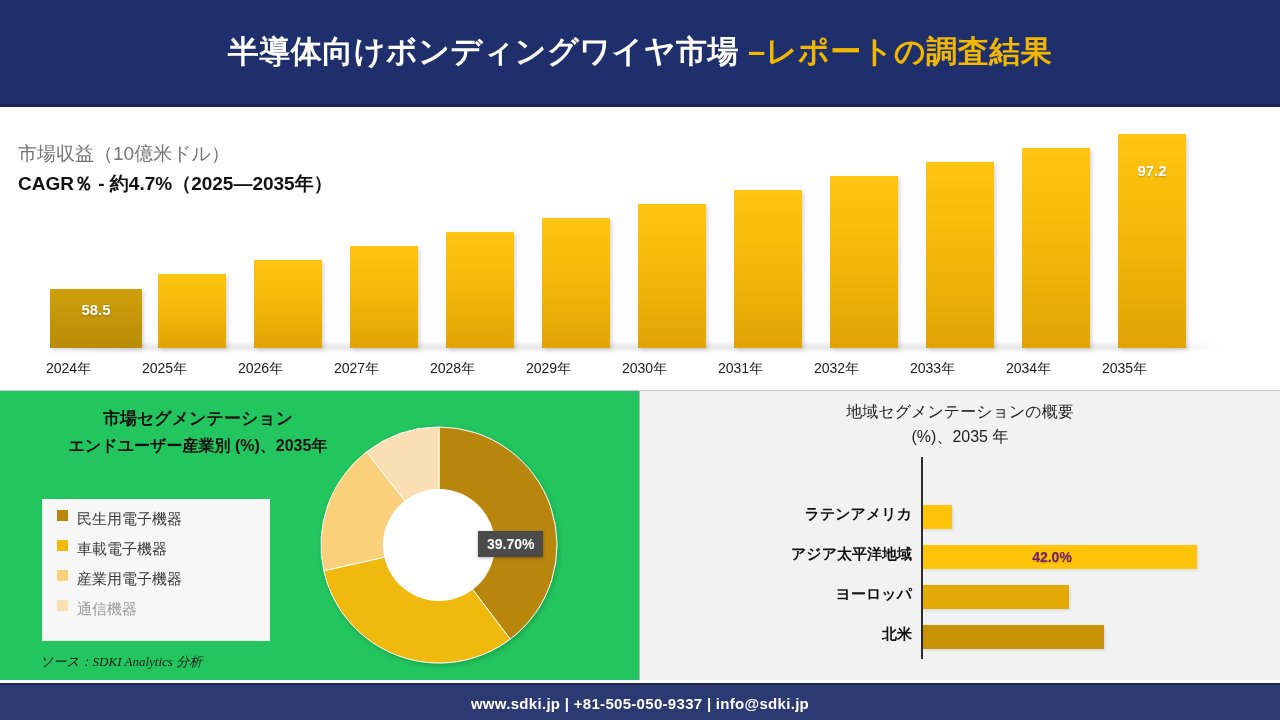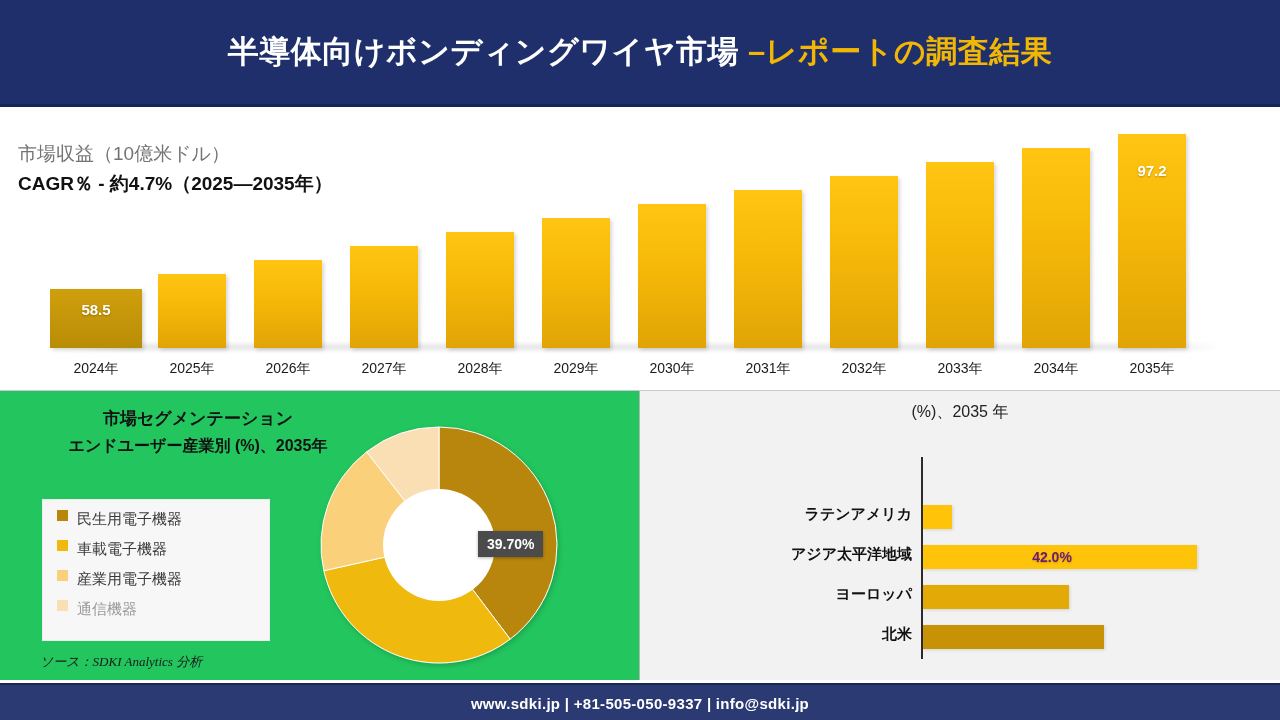--- a/index.html
+++ b/index.html
@@ -46,21 +46,21 @@
   .bar.first{
     background:linear-gradient(180deg,#cfa00c 0%,#c39509 55%,#b98c06 100%);
   }
   .bar .val{
     position:absolute;left:0;right:0;top:28px;text-align:center;
     font-size:15px;font-weight:bold;color:#ffffff;
     text-shadow:0 1px 2px rgba(0,0,0,.25);
   }
   .bar .val.low{top:auto;bottom:30px;}
   .xlabel{
-    position:absolute;bottom:12px;width:100px;text-align:center;
+    position:absolute;bottom:12px;width:100px;
     font-size:14px;color:#1a1a1a;
   }
   .baseline-shadow{
     position:absolute;left:60px;bottom:40px;width:1160px;height:6px;
     background:linear-gradient(90deg,rgba(0,0,0,0) 0%,rgba(0,0,0,.10) 6%,rgba(0,0,0,.10) 94%,rgba(0,0,0,0) 100%);
     filter:blur(2px);
   }
 
   
   .bottom-row{position:absolute;left:0;top:391px;width:1280px;height:289px;}
@@ -248,20 +248,21 @@
           <circle cx="124" cy="124" r="56" fill="#ffffff"></circle>
         </svg>
         <div class="donut-badge">39.70%</div>
       </div>
 
       <div class="source">ソース：SDKI Analytics 分析</div>
     </div>
 
     <div class="panel-right">
       <div class="region-title">
+        <div>地域セグメンテーションの概要</div>
         <div>(%)、2035 年</div>
       </div>
       <div class="region-chart" id="regionchart">
         <div class="axis-line"></div>
           <div class="region-row" style="top: 40px;">
             <div class="region-label">ラテンアメリカ</div>
             <div class="region-bar" style="width: 29px; background: rgb(255, 196, 10);"></div>
           </div>
           <div class="region-row" style="top: 80px;">
             <div class="region-label">アジア太平洋地域</div>

